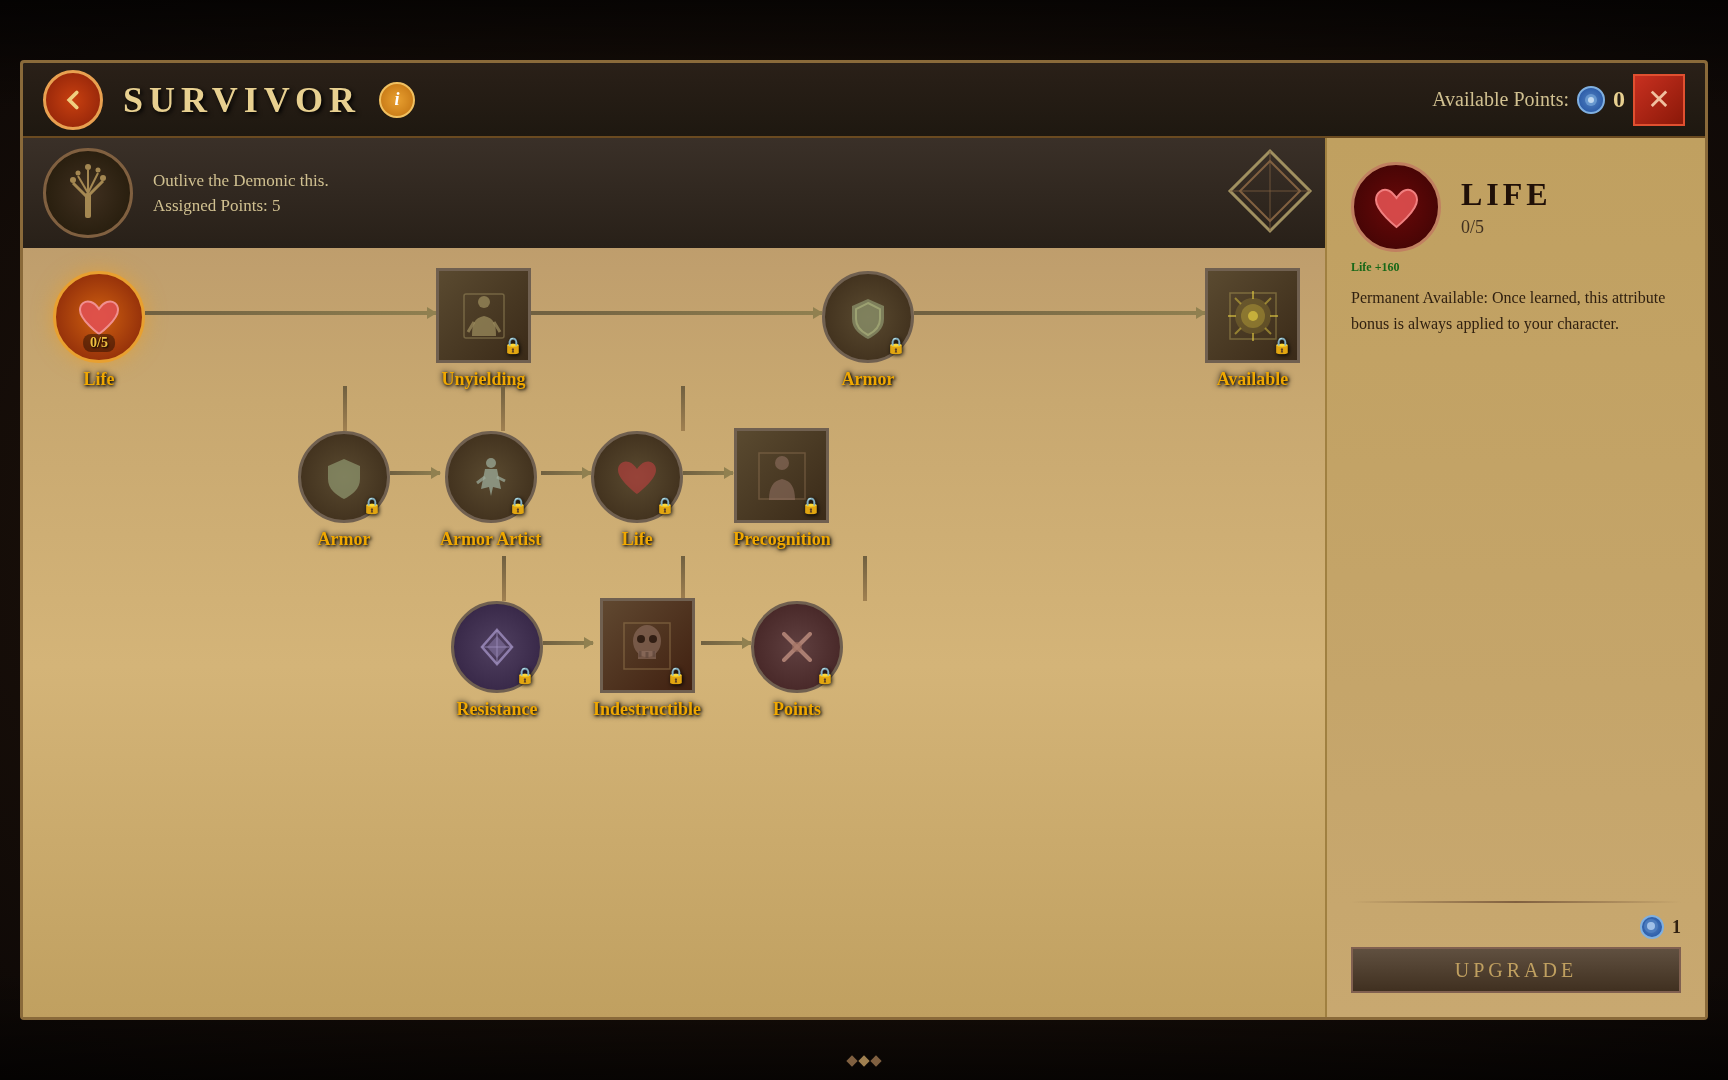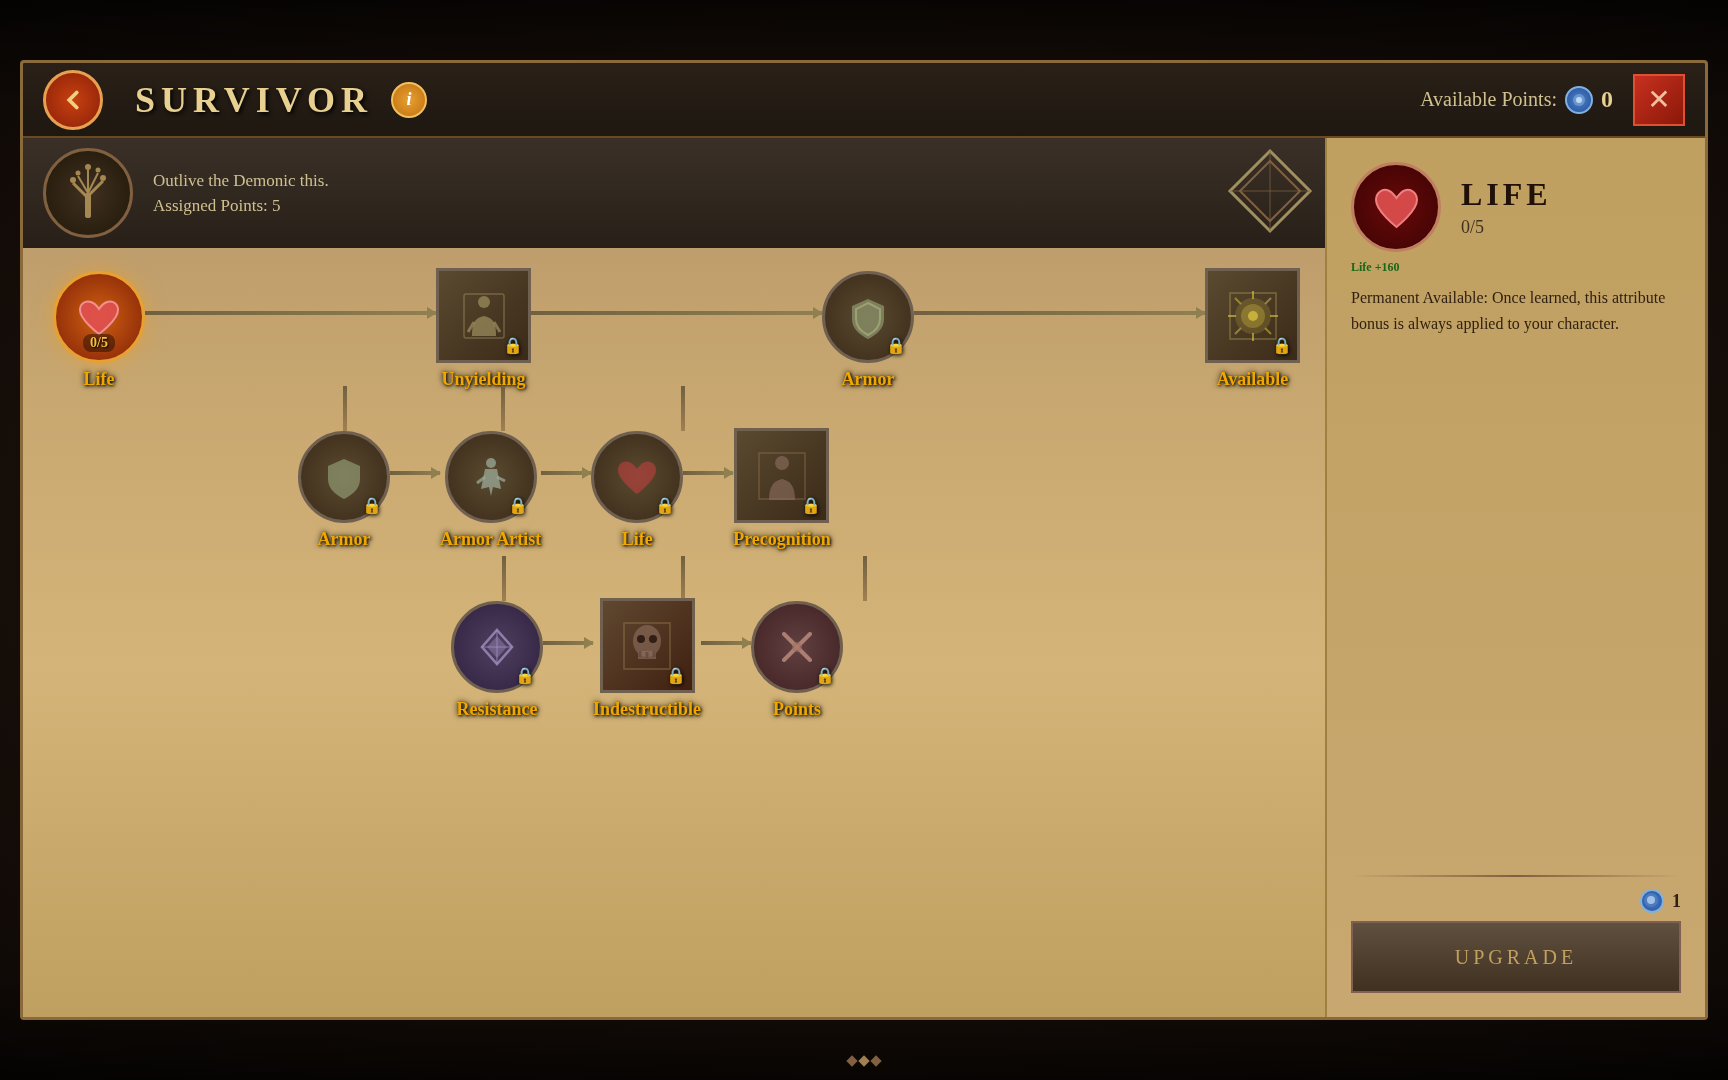--- a/index.html
+++ b/index.html
@@ -63,21 +63,21 @@
       width: 30px;
       height: 30px;
       fill: #f0d080;
     }
 
     .title-text {
       font-size: 36px;
       font-weight: bold;
       color: #e8d090;
       letter-spacing: 6px;
-      margin-left: 32px;
+      margin-left: 20px;
       text-shadow: 2px 2px 4px #000;
       font-family: 'Palatino Linotype', 'Palatino', serif;
     }
 
     .info-btn {
       width: 36px;
       height: 36px;
       background: radial-gradient(circle, #e8a030 0%, #c07010 100%);
       border-radius: 50%;
       border: 2px solid #f0c060;
@@ -89,21 +89,21 @@
       font-size: 18px;
       font-weight: bold;
       color: #fff;
       font-style: italic;
     }
 
     .header-right {
       margin-left: auto;
       display: flex;
       align-items: center;
-      gap: 20px;
+      gap: 8px;
     }
 
     .available-points {
       color: #d0c090;
       font-size: 20px;
       display: flex;
       align-items: center;
       gap: 8px;
       font-family: 'Palatino Linotype', serif;
     }
@@ -253,21 +253,21 @@
     .cost-icon {
       width: 24px;
       height: 24px;
       background: radial-gradient(circle, #5080c0 0%, #2050a0 100%);
       border-radius: 50%;
       border: 2px solid #80b0e0;
     }
 
     .upgrade-btn {
       width: 100%;
-      height: 72px;
+      height: 46px;
       background: linear-gradient(180deg, #605040 0%, #403020 100%);
       border: 2px solid #806050;
       color: #c0a060;
       font-size: 20px;
       letter-spacing: 4px;
       font-family: 'Palatino Linotype', serif;
       cursor: pointer;
       display: flex;
       align-items: center;
       justify-content: center;

